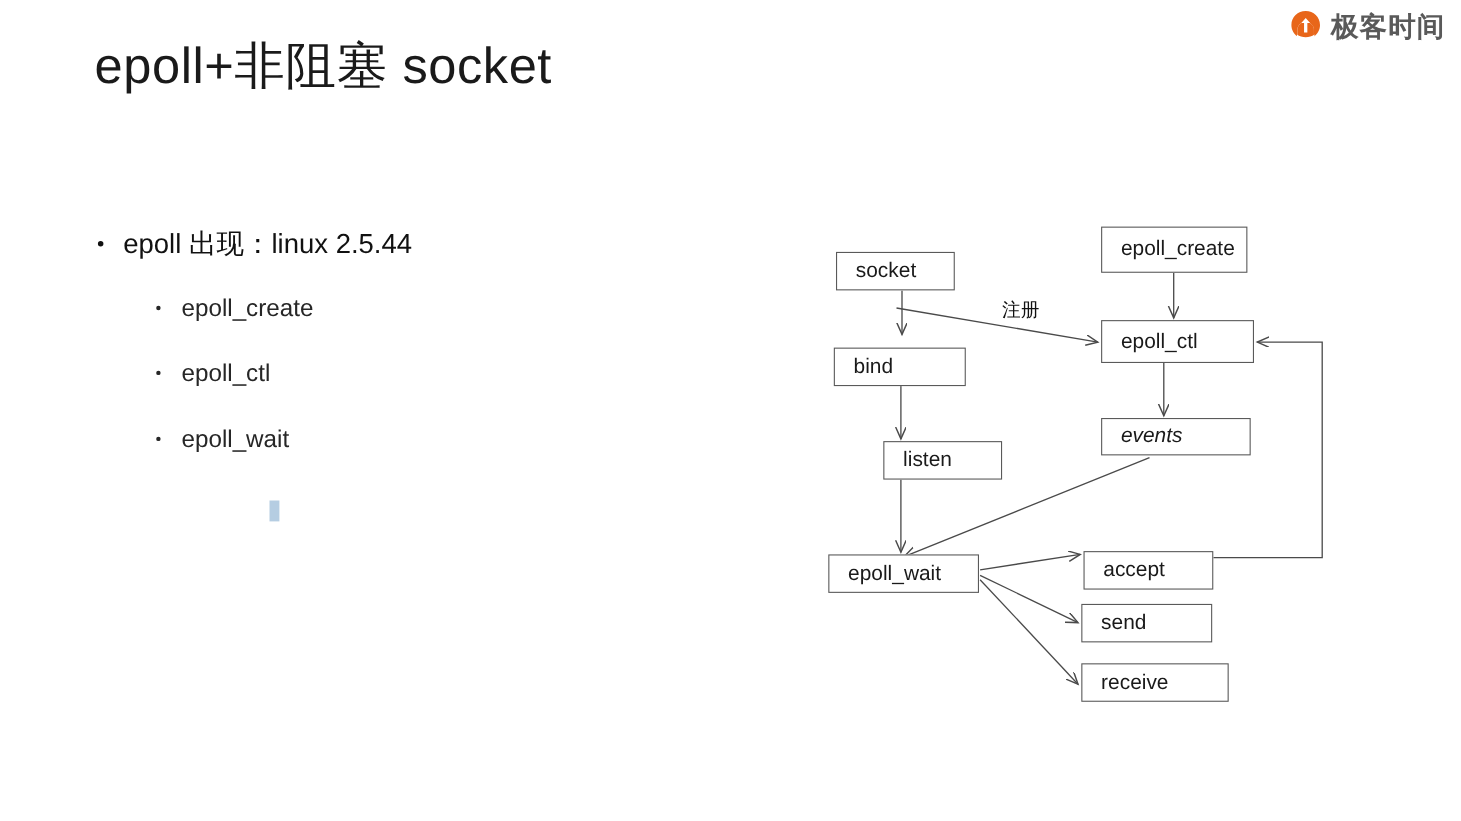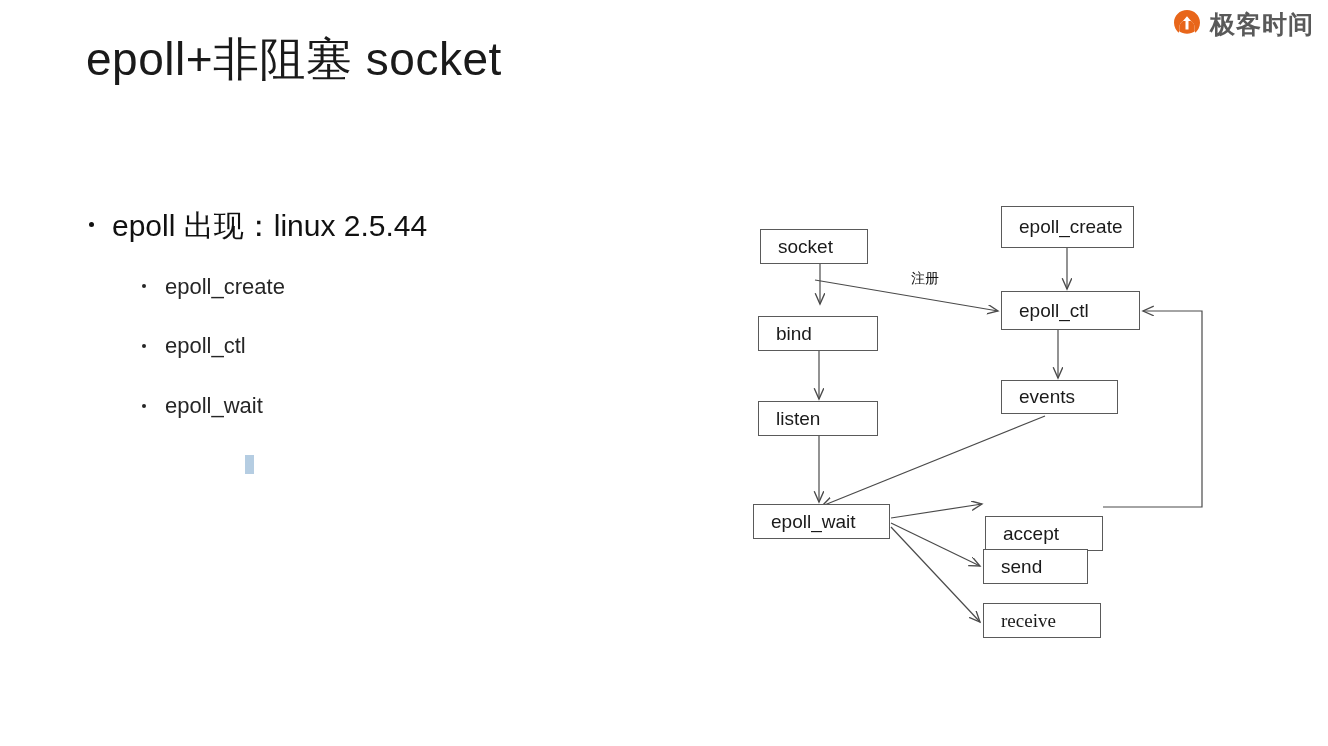--- a/index.html
+++ b/index.html
@@ -60,21 +60,21 @@
   
   #bullets {
     position: absolute;
     left: 84px;
     top: 206px;
     width: 620px;
   }
   .bullet {
     position: relative;
     padding-left: 28px;
-    font-size: 30px;
+    font-size: 25px;
     line-height: 1.35;
     color: #111111;
     margin-bottom: 26px;
   }
   .bullet .dot {
     position: absolute;
     left: 5px;
     top: 0.52em;
     width: 5px;
     height: 5px;
@@ -131,21 +131,21 @@
     box-sizing: border-box;
     display: flex;
     align-items: center;
     font-size: 19px;
     color: #1a1a1a;
     padding-left: 17px;
     white-space: nowrap;
   }
   .edge-label {
     position: absolute;
-    font-size: 14px;
+    font-size: 17px;
     color: #111111;
     white-space: nowrap;
   }
 </style>
 </head>
 <body>
 
 <div id="slide">
 
   <div id="brand">
@@ -213,25 +213,25 @@
       <path d="M891,523 L980,566"></path>
       <path d="M891,527 L980,622"></path>
 
       <path d="M1103,507 L1202,507 L1202,311 L1143,311"></path>
     </g>
   </svg>
 
   <div>
     <div class="node" style="left:760px; top:229px; width:108px; height:35px;">socket</div>
     <div class="node" style="left:758px; top:316px; width:120px; height:35px;">bind</div>
-    <div class="node" style="left:758px; top:401px; width:120px; height:35px;">listen</div>
+    <div class="node" style="left:803px; top:401px; width:108px; height:35px;">listen</div>
     <div class="node" style="left:753px; top:504px; width:137px; height:35px;">epoll_wait</div>
     <div class="node" style="left:1001px; top:206px; width:133px; height:42px;">epoll_create</div>
     <div class="node" style="left:1001px; top:291px; width:139px; height:39px;">epoll_ctl</div>
-    <div class="node" style="left:1001px; top:380px; width:117px; height:34px;">events</div>
-    <div class="node" style="left:985px; top:516px; width:118px; height:35px;">accept</div>
-    <div class="node" style="left:983px; top:549px; width:105px; height:35px;text-align:center;">send</div>
-    <div class="node" style="left:983px; top:603px; width:118px; height:35px;font-family:Liberation Serif, serif;">receive</div>
+    <div class="node" style="left:1001px; top:380px; width:136px; height:34px;font-style:italic;">events</div>
+    <div class="node" style="left:985px; top:501px; width:118px; height:35px;">accept</div>
+    <div class="node" style="left:983px; top:549px; width:119px; height:35px;text-align:center;">send</div>
+    <div class="node" style="left:983px; top:603px; width:134px; height:35px;">receive</div>
 
     <div class="edge-label" style="left:911px; top:270px;">注册</div>
   </div>
 
 </div>
 
 </body></html>

